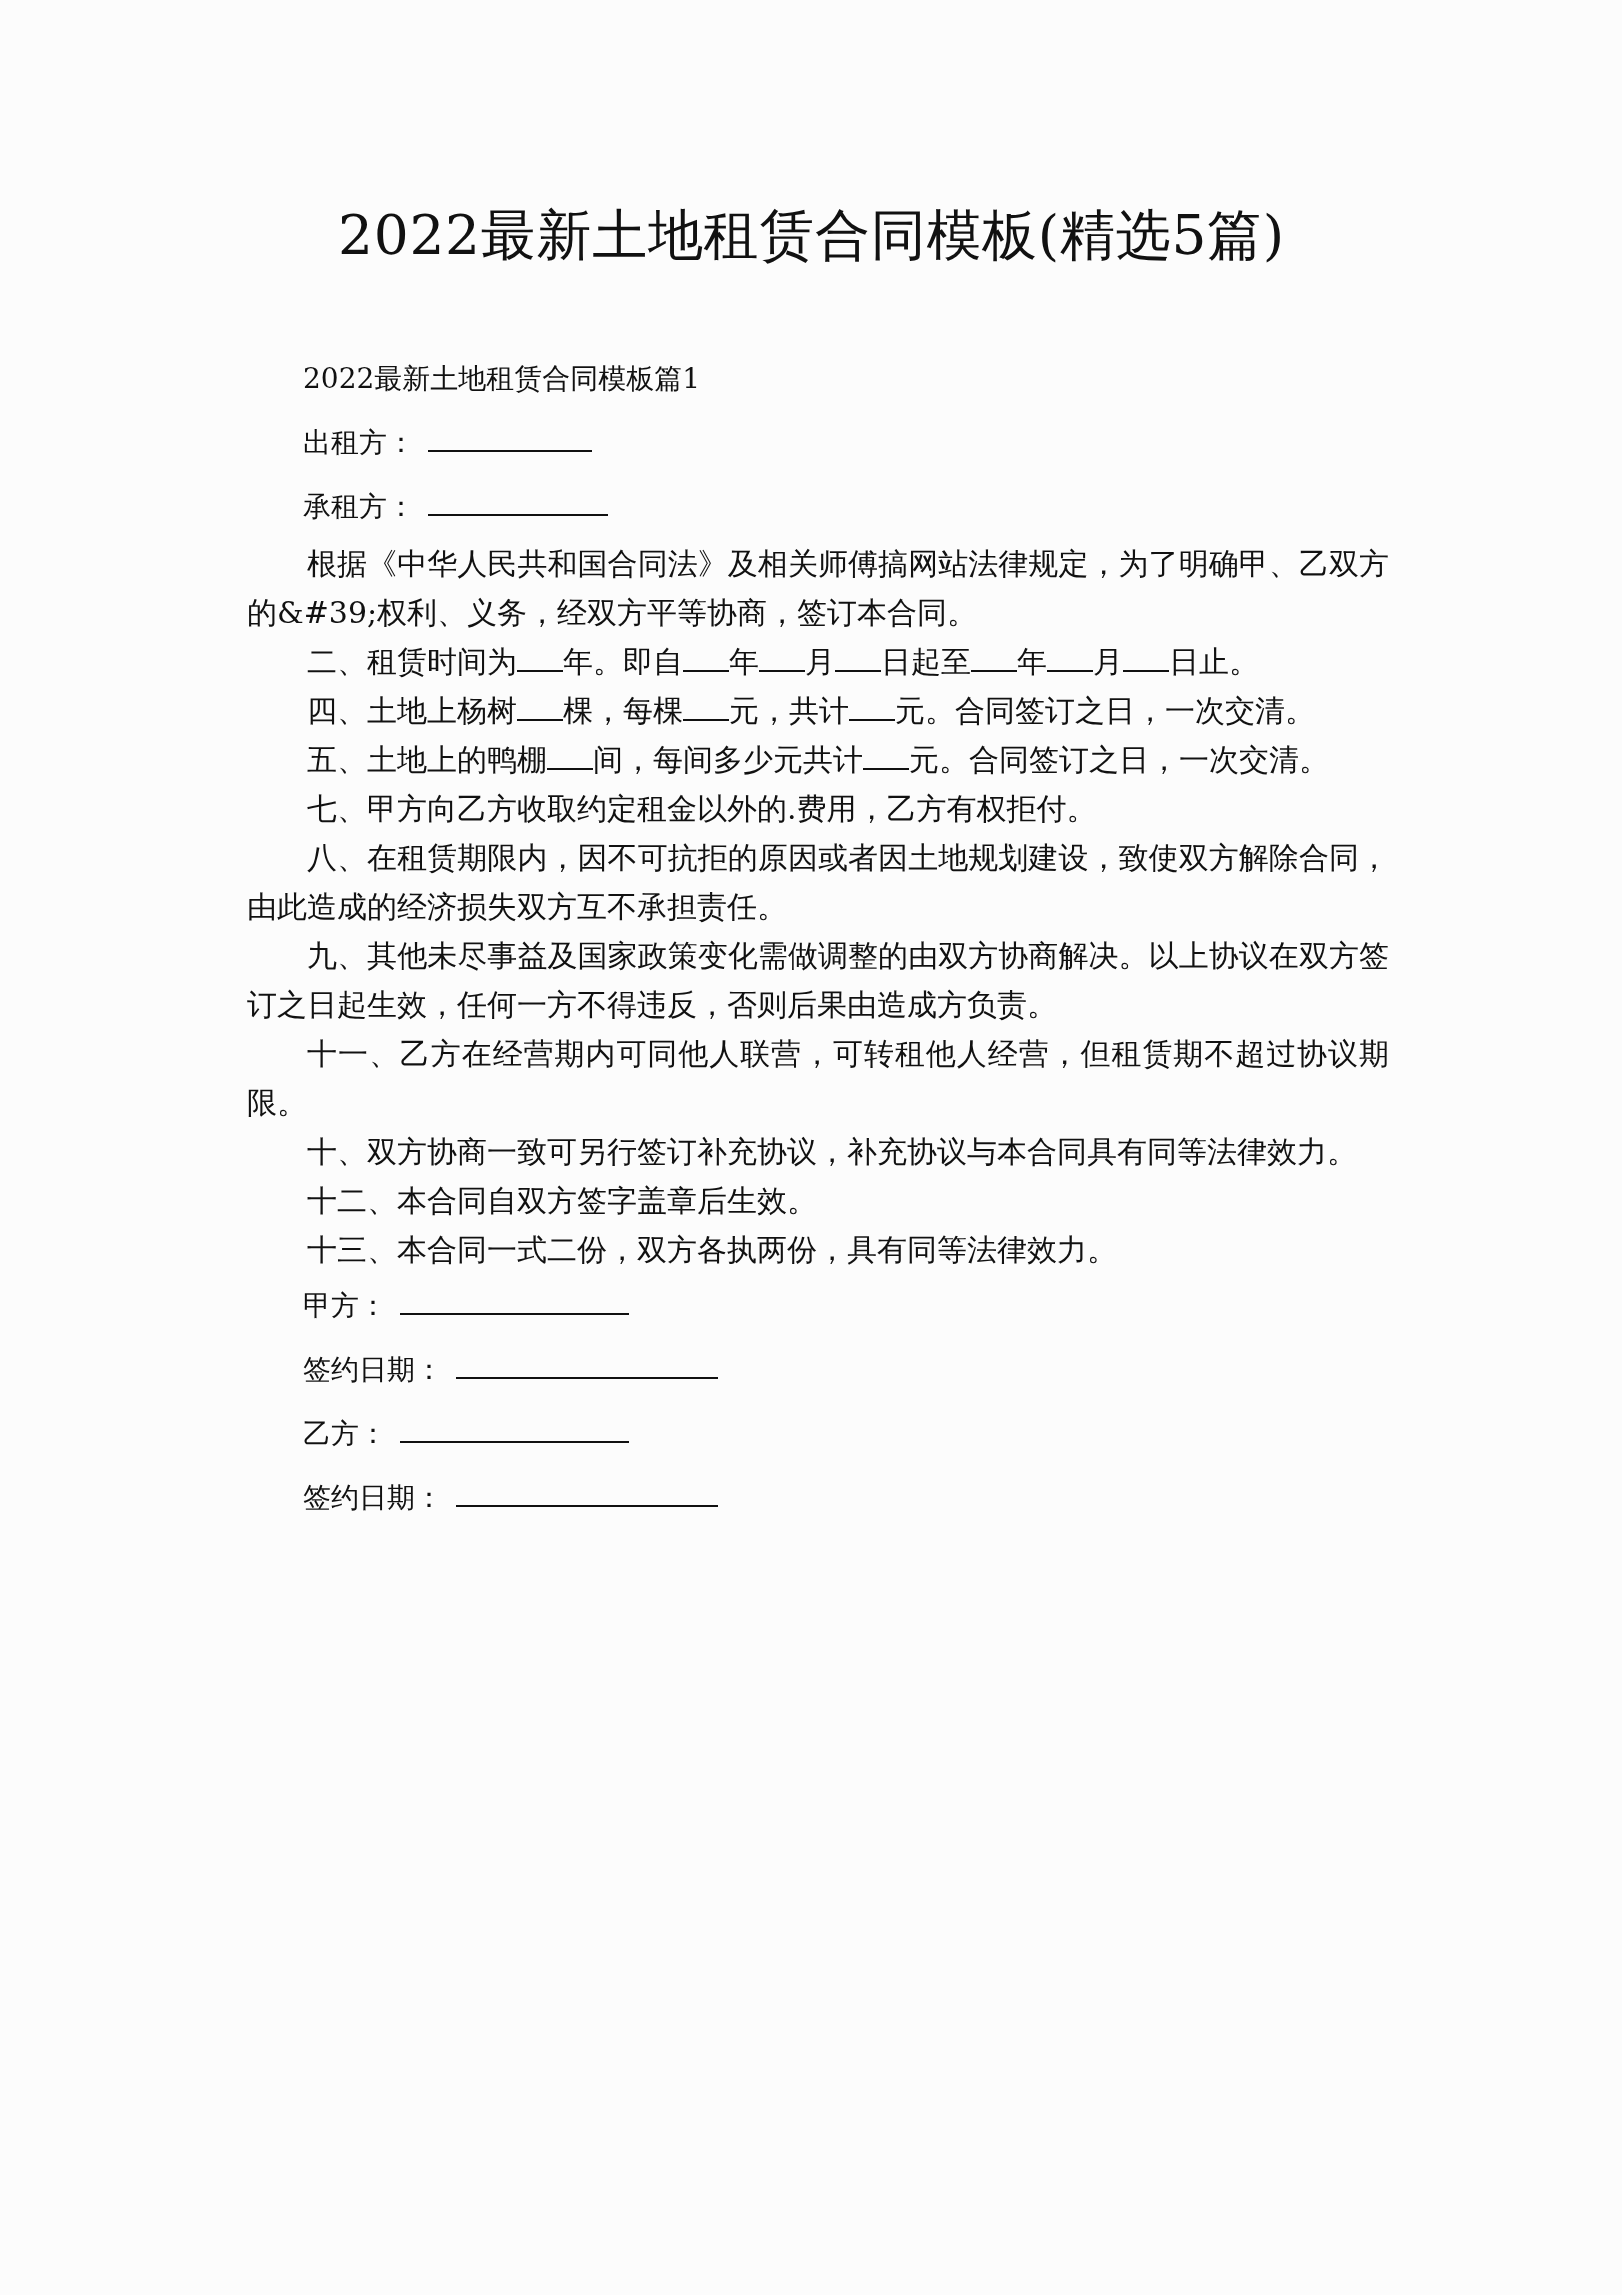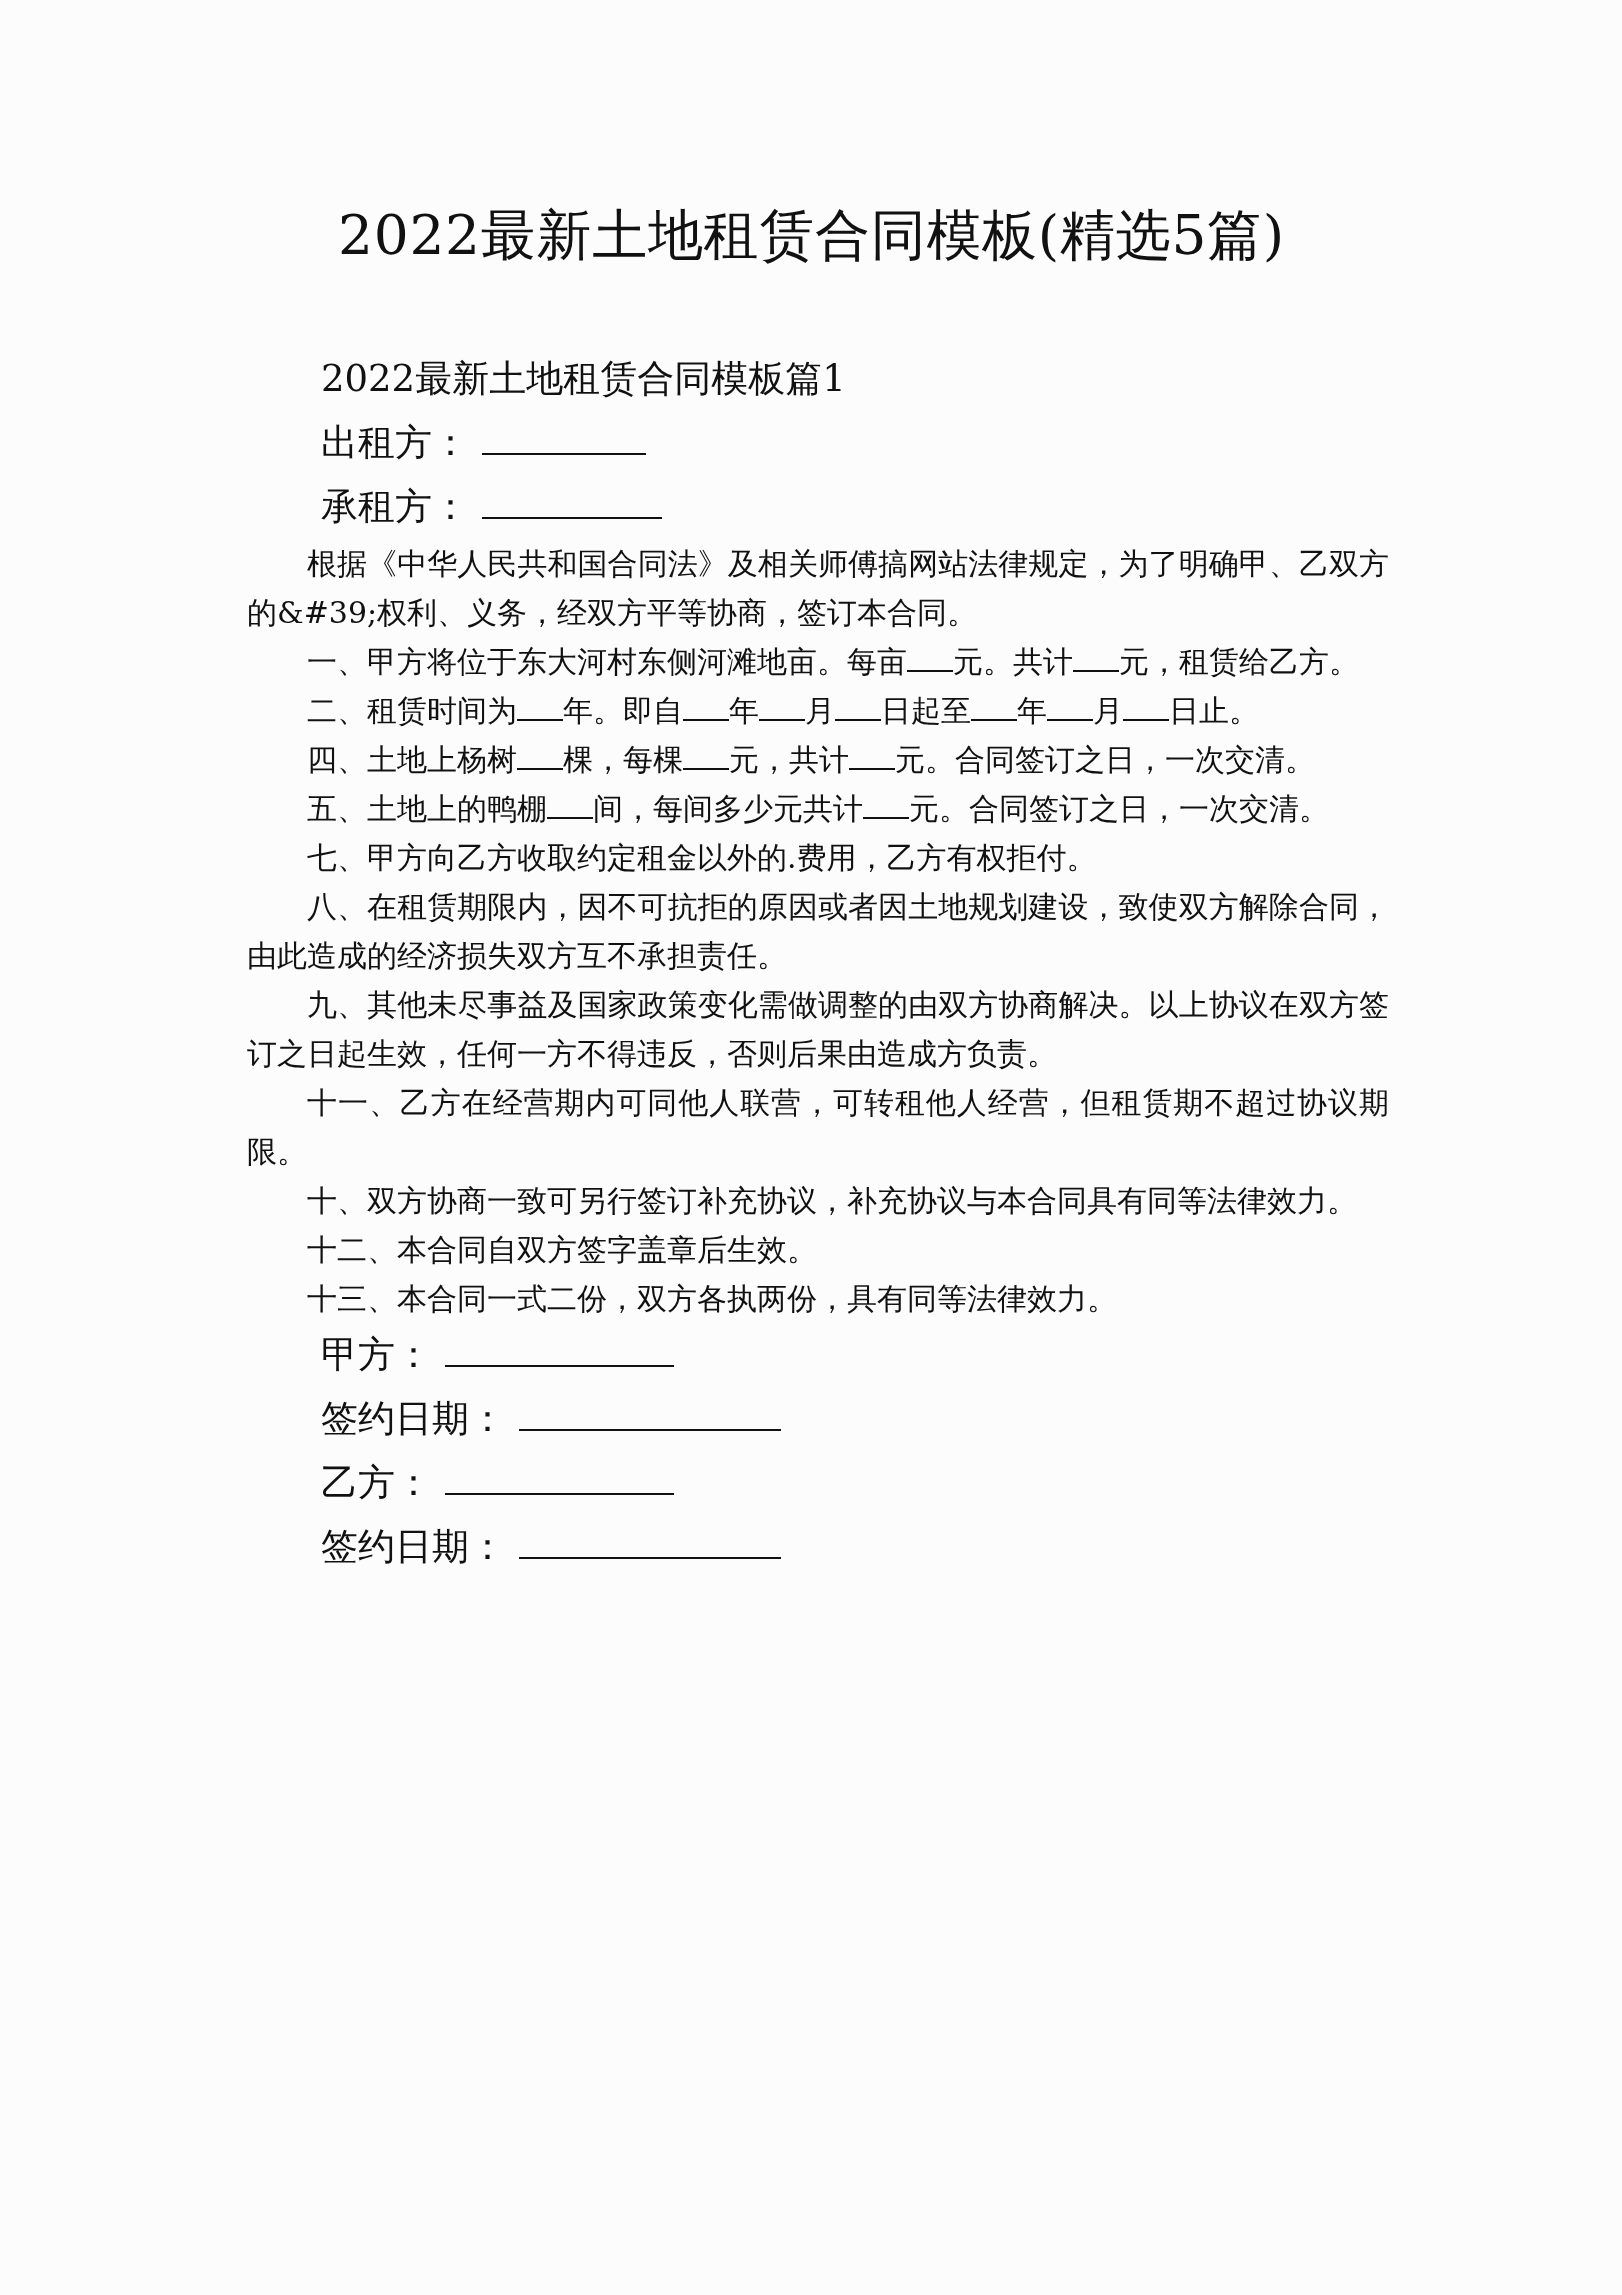--- a/index.html
+++ b/index.html
@@ -44,21 +44,21 @@
     .para {
       font-size: 30px;
       line-height: 49px;
       margin: 0;
       text-indent: 2em;
       text-align: justify;
       white-space: normal;
       word-break: break-all;
     }
     .field-line {
-      font-size: 37px;
+      font-size: 28px;
       line-height: 64px;
       margin: 0;
       padding-left: 2em;
       white-space: nowrap;
     }
     .blank {
       display: inline-block;
       border-bottom: 2px solid #111;
       height: 25px;
       vertical-align: baseline;
@@ -82,21 +82,20 @@
     <p class="field-line">2022最新土地租赁合同模板篇1</p>
 
     <div id="parties">
         <p class="field-line"><span>出租方：</span><span class="blank" style="width: 164px;"></span></p>
         <p class="field-line"><span>承租方：</span><span class="blank" style="width: 180px;"></span></p>
       </div>
 
     <p class="para">根据《中华人民共和国合同法》及相关师傅搞网站法律规定，为了明确甲、乙双方的&amp;#39;权利、义务，经双方平等协商，签订本合同。</p>
 
     <div id="clauses">
-        <p class="para"><span>一、甲方将位于东大河村东侧河滩地亩。每亩</span><span class="inline-blank"></span><span>元。共计</span><span class="inline-blank"></span><span>元，租赁给乙方。</span></p>
         <p class="para"><span>二、租赁时间为</span><span class="inline-blank"></span><span>年。即自</span><span class="inline-blank"></span><span>年</span><span class="inline-blank"></span><span>月</span><span class="inline-blank"></span><span>日起至</span><span class="inline-blank"></span><span>年</span><span class="inline-blank"></span><span>月</span><span class="inline-blank"></span><span>日止。</span></p>
         <p class="para"><span>四、土地上杨树</span><span class="inline-blank"></span><span>棵，每棵</span><span class="inline-blank"></span><span>元，共计</span><span class="inline-blank"></span><span>元。合同签订之日，一次交清。</span></p>
         <p class="para"><span>五、土地上的鸭棚</span><span class="inline-blank"></span><span>间，每间多少元共计</span><span class="inline-blank"></span><span>元。合同签订之日，一次交清。</span></p>
         <p class="para"><span>七、甲方向乙方收取约定租金以外的.费用，乙方有权拒付。</span></p>
         <p class="para"><span>八、在租赁期限内，因不可抗拒的原因或者因土地规划建设，致使双方解除合同，由此造成的经济损失双方互不承担责任。</span></p>
         <p class="para"><span>九、其他未尽事益及国家政策变化需做调整的由双方协商解决。以上协议在双方签订之日起生效，任何一方不得违反，否则后果由造成方负责。</span></p>
         <p class="para"><span>十一、乙方在经营期内可同他人联营，可转租他人经营，但租赁期不超过协议期限。</span></p>
         <p class="para"><span>十、双方协商一致可另行签订补充协议，补充协议与本合同具有同等法律效力。</span></p>
         <p class="para"><span>十二、本合同自双方签字盖章后生效。</span></p>
         <p class="para"><span>十三、本合同一式二份，双方各执两份，具有同等法律效力。</span></p>

